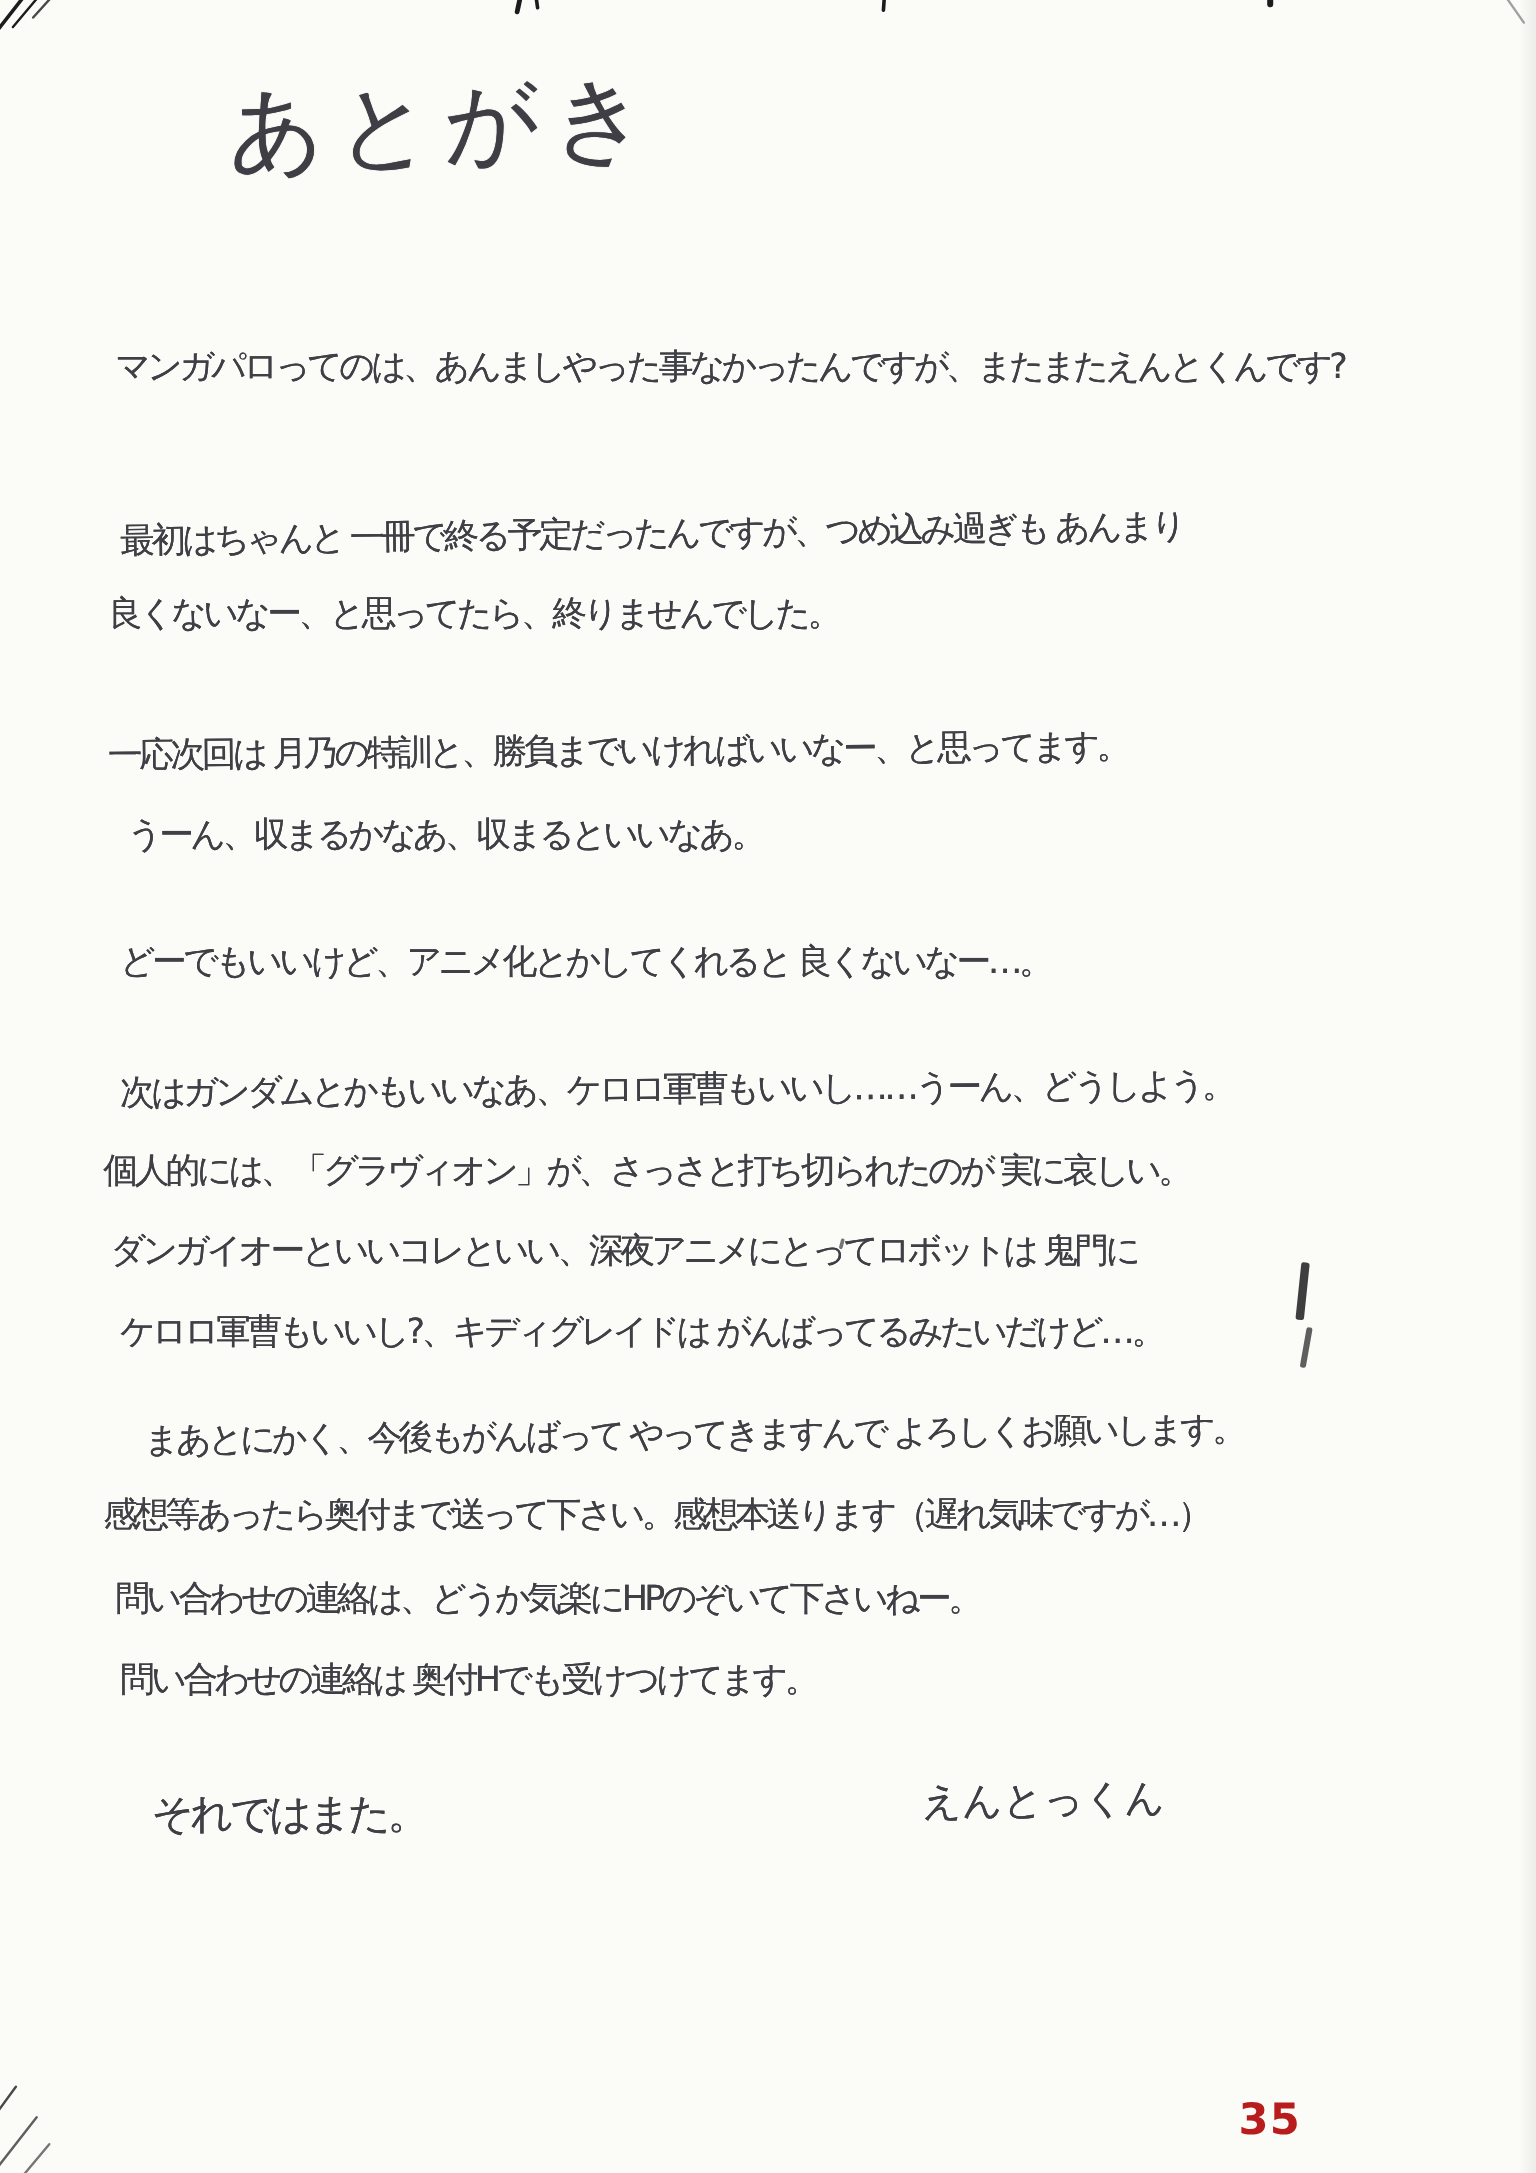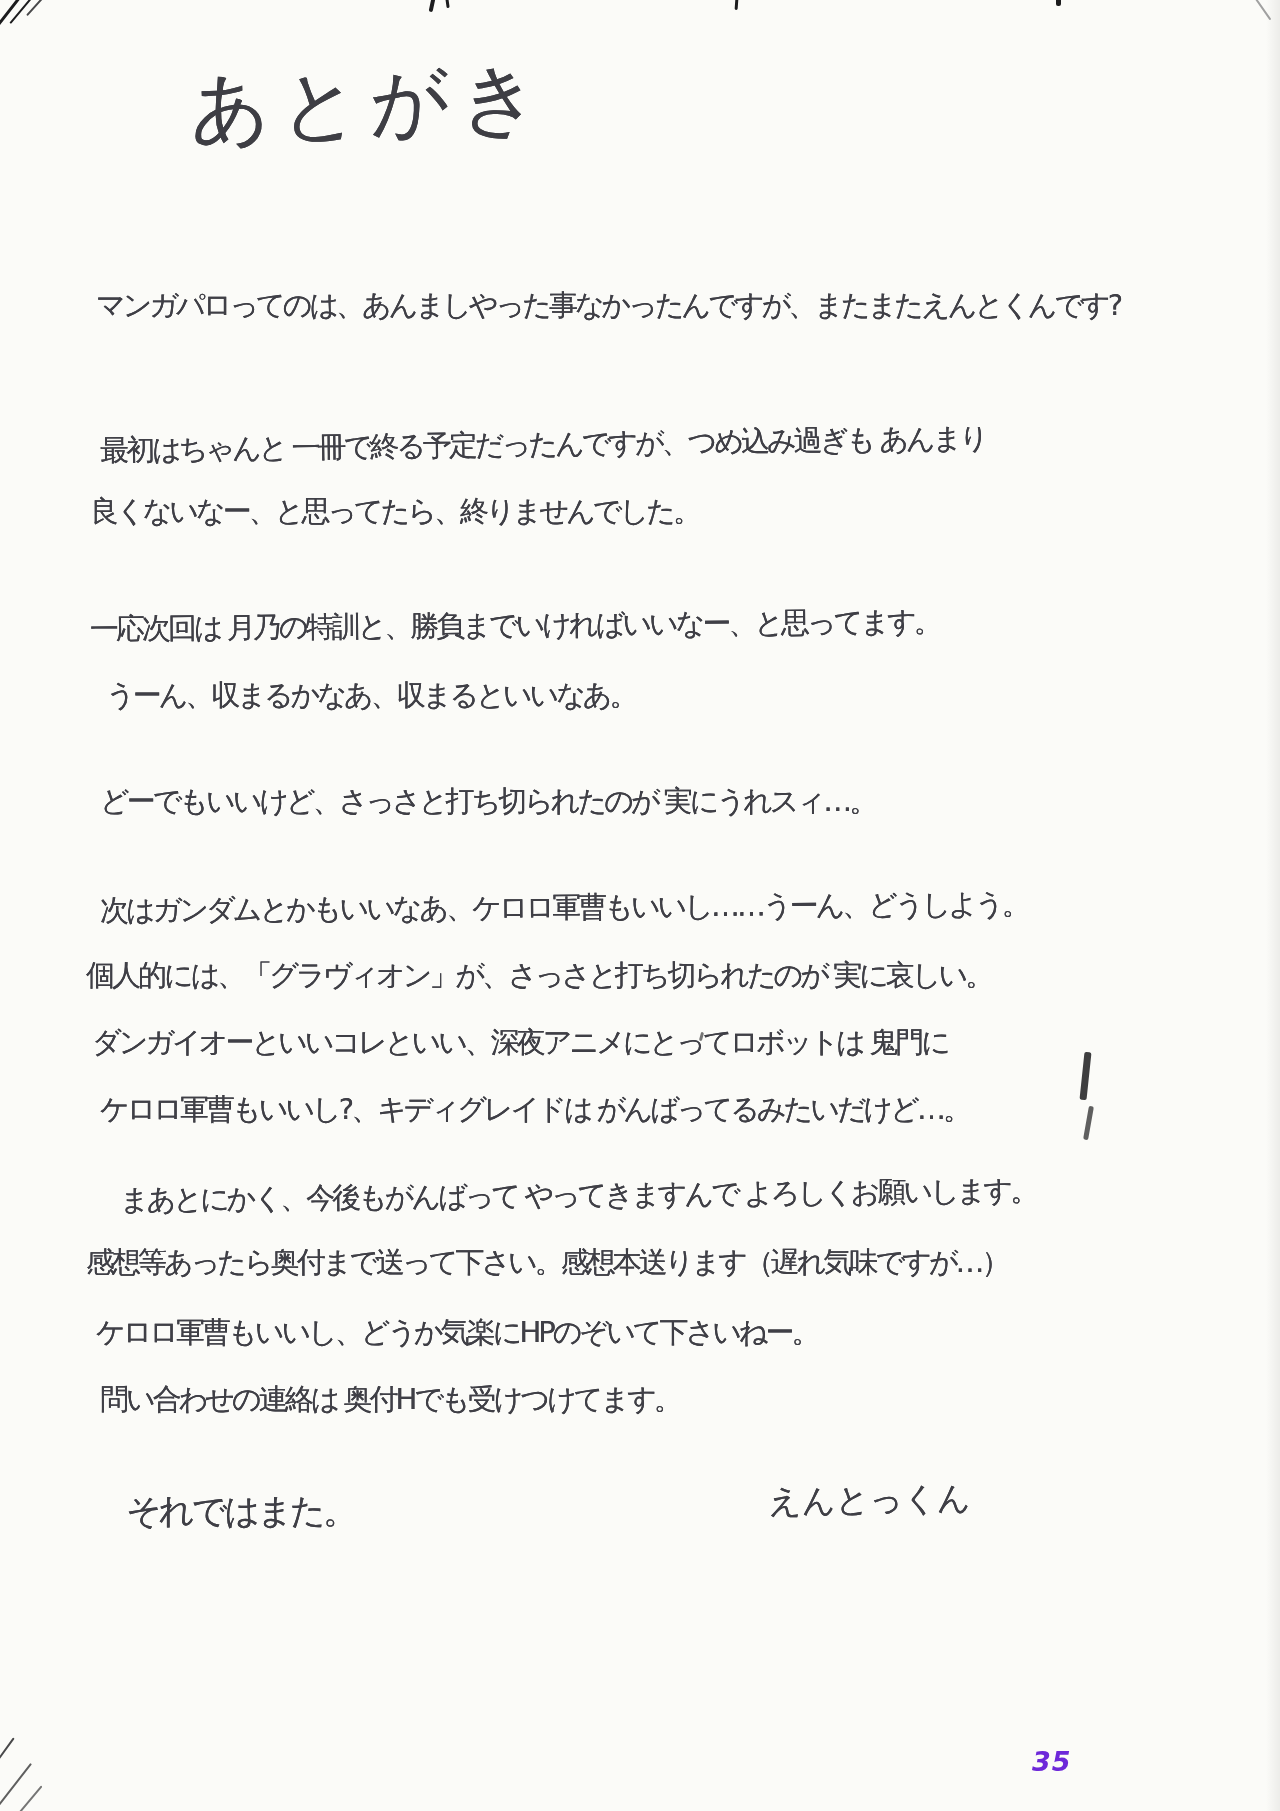--- a/index.html
+++ b/index.html
@@ -44,24 +44,23 @@
     font-size: 33px;
     letter-spacing: 0px;
     color: #3f3f46;
     transform: rotate(-1deg);
     text-shadow: 0 0 0.4px #3f3f46;
   }
   .page-number {
     position: absolute;
     left: 1032px;
     top: 1746px;
-    font-size: 27px;
-    font-style: italic;
+    font-size: 36px;
     font-weight: 600;
-    color: #6d28d9;
+    color: #b91c1c;
     letter-spacing: 1px;
   }
   .mark {
     position: absolute;
     background: #1c1c1e;
     border-radius: 2px;
   }
   
   .edge-shade {
     position: absolute;
@@ -80,30 +79,30 @@
   <h1 class="title">あとがき</h1>
 
   <div class="line" style="left:96px; top:286px;">マンガパロってのは、あんましやった事なかったんですが、またまたえんとくんです?</div>
 
   <div class="line" style="left:100px; top:425px; transform:rotate(-0.8deg);">最初はちゃんと 一冊で終る予定だったんですが、つめ込み過ぎも あんまり</div>
   <div class="line" style="left:90px; top:492px;">良くないなー、と思ってたら、終りませんでした。</div>
 
   <div class="line" style="left:90px; top:606px; transform:rotate(-0.5deg);">一応次回は 月乃の特訓と、勝負までいければいいなー、と思ってます。</div>
   <div class="line" style="left:106px; top:676px;">うーん、収まるかなあ、収まるといいなあ。</div>
 
-  <div class="line" style="left:100px; top:782px;">どーでもいいけど、さっさと打ち切られたのが 実にうれスィ…。</div>
+  <div class="line" style="left:100px; top:782px;">どーでもいいけど、アニメ化とかしてくれると 良くないなー…。</div>
 
   <div class="line" style="left:100px; top:888px; transform:rotate(-0.4deg);">次はガンダムとかもいいなあ、ケロロ軍曹もいいし……うーん、どうしよう。</div>
   <div class="line" style="left:86px; top:956px;">個人的には、「グラヴィオン」が、さっさと打ち切られたのが 実に哀しい。</div>
   <div class="line" style="left:92px; top:1023px;text-align:right;">ダンガイオーといいコレといい、深夜アニメにとってロボットは 鬼門に</div>
   <div class="line" style="left:100px; top:1090px;">ケロロ軍曹もいいし?、キディグレイドは がんばってるみたいだけど…。</div>
 
   <div class="line" style="left:120px; top:1176px; transform:rotate(-0.6deg);">まあとにかく、今後もがんばって やってきますんで よろしくお願いします。</div>
   <div class="line" style="left:86px; top:1243px;">感想等あったら奥付まで送って下さい。感想本送ります（遅れ気味ですが…）</div>
-  <div class="line" style="left:96px; top:1313px;">ケロロ軍曹もいいし、どうか気楽にHPのぞいて下さいねー。</div>
+  <div class="line" style="left:96px; top:1313px;">問い合わせの連絡は、どうか気楽にHPのぞいて下さいねー。</div>
   <div class="line" style="left:100px; top:1380px;">問い合わせの連絡は 奥付Hでも受けつけてます。</div>
 
   <div class="line closing" style="left:126px; top:1488px;">それではまた。</div>
   <div class="signature" style="left:768px; top:1478px;">えんとっくん</div>
 
   <div class="page-number">35</div>
 
   <div class="mark" style="left:6px; top:-8px; width:3px; height:42px; transform:rotate(38deg);"></div>
   <div class="mark" style="left:22px; top:-12px; width:2px; height:40px; transform:rotate(40deg);"></div>
   <div class="mark" style="left:38px; top:-16px; width:2px; height:36px; transform:rotate(42deg); opacity:.8;"></div>

